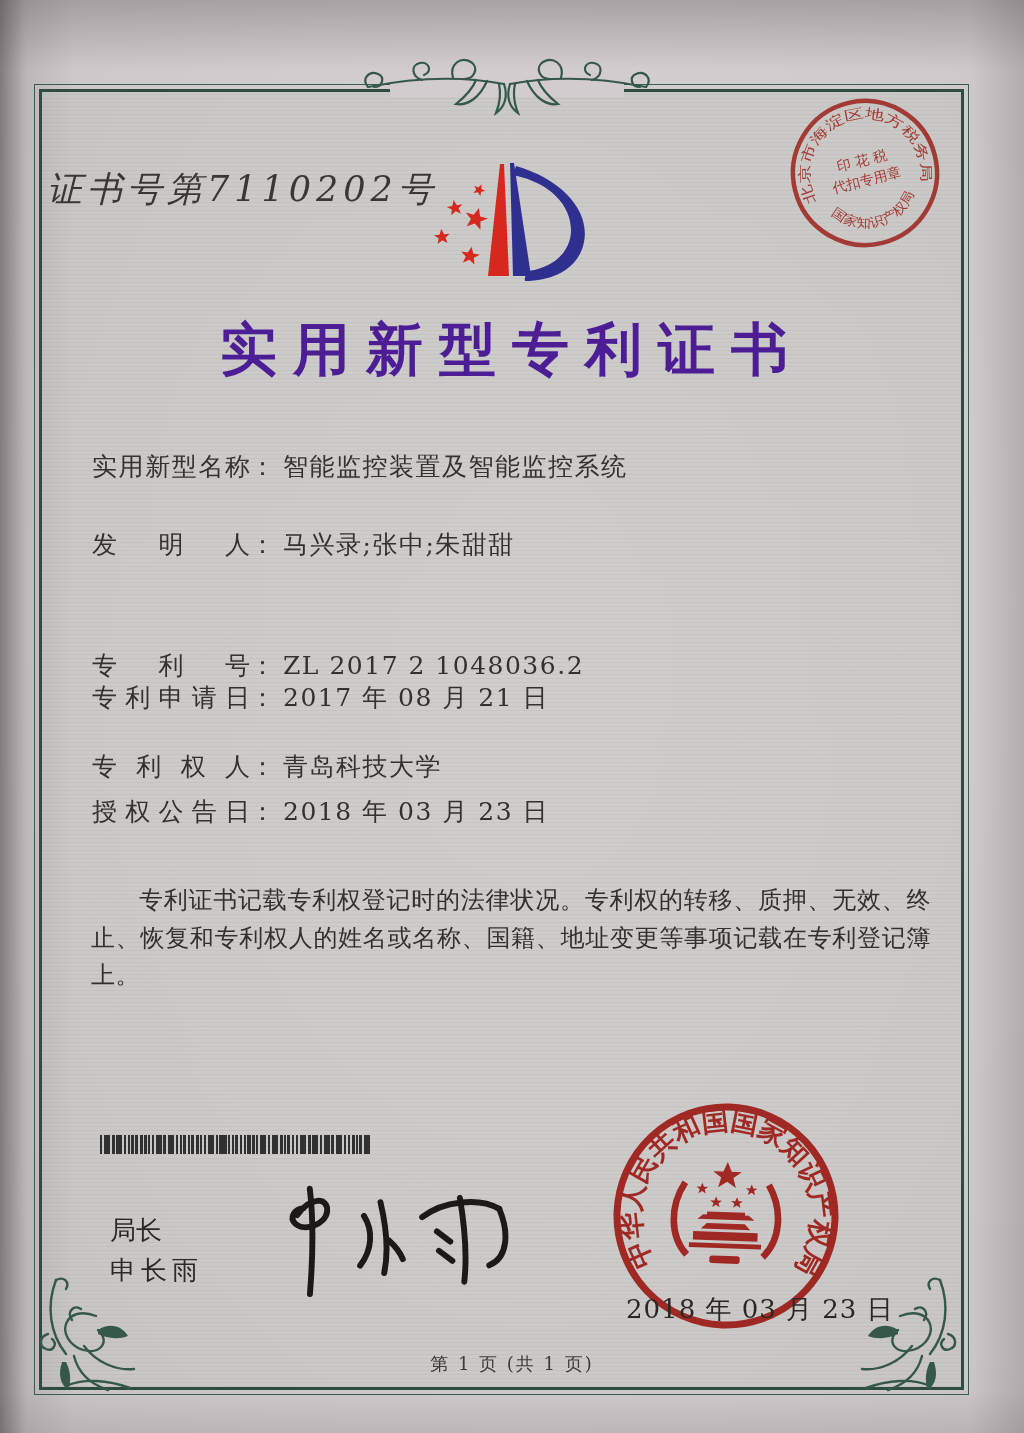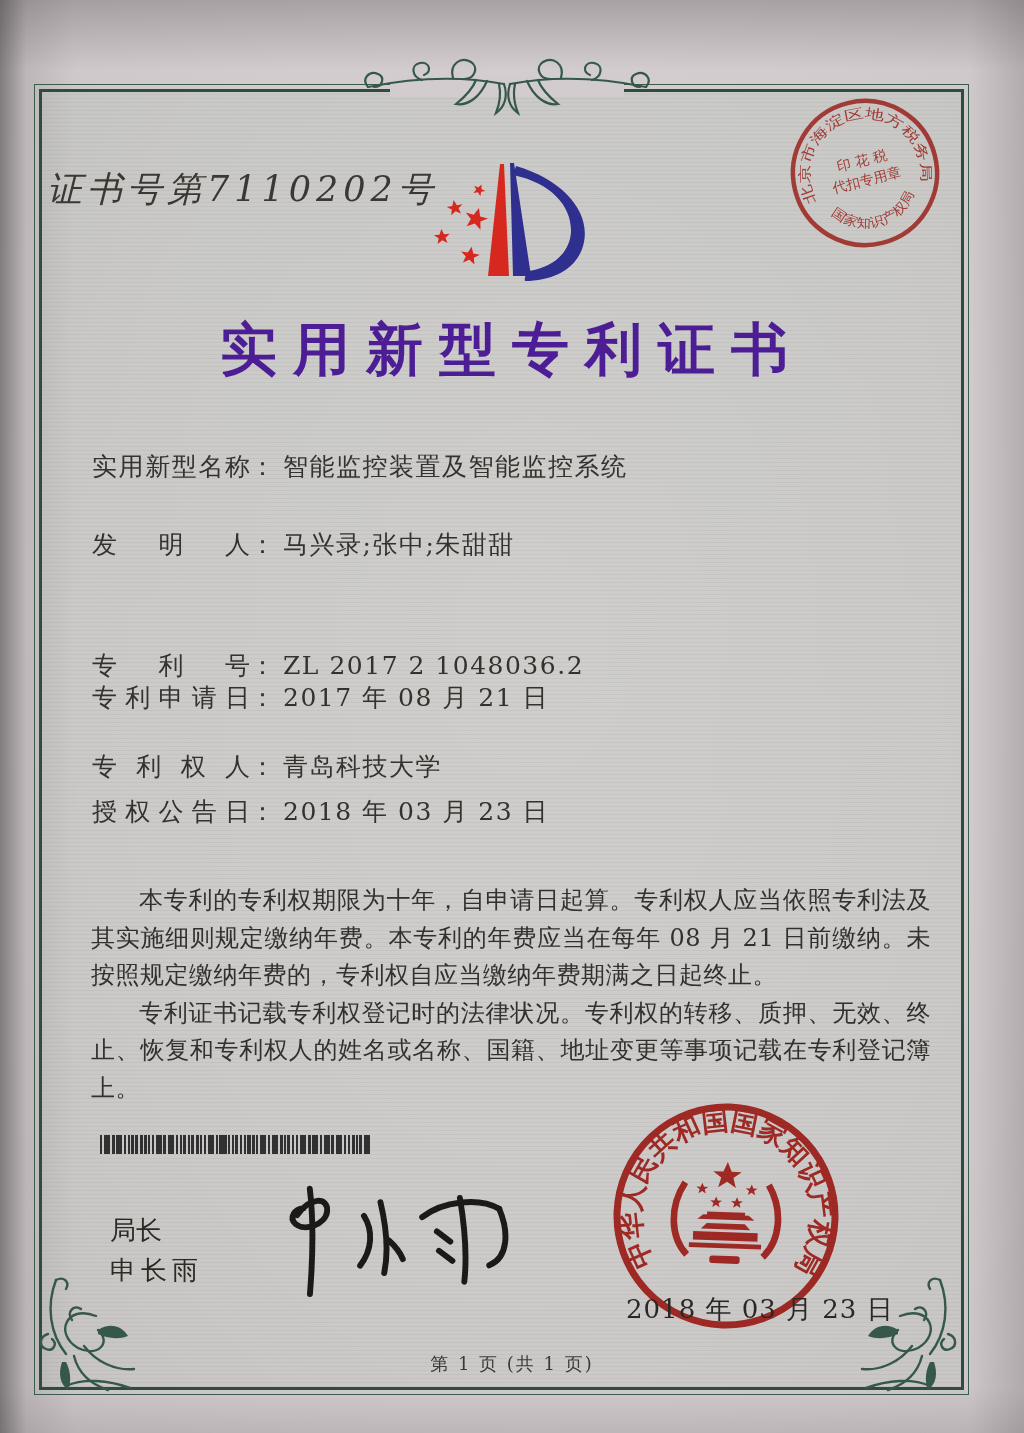--- a/index.html
+++ b/index.html
@@ -209,21 +209,20 @@
   </div>
   <div class="field">
     <span class="flabel">专利权人</span><span class="fcolon">：</span><span class="fvalue">青岛科技大学</span>
   </div>
   <div class="field">
     <span class="flabel">授权公告日</span><span class="fcolon">：</span><span class="fvalue">2018 年 03 月 23 日</span>
   </div>
 </div>
 
 <div class="bodytext">
-  <p>本专利的专利权期限为十年，自申请日起算。专利权人应当依照专利法及其实施细则规定缴纳年费。本专利的年费应当在每年 08 月 21 日前缴纳。未按照规定缴纳年费的，专利权自应当缴纳年费期满之日起终止。</p>
   <p>专利证书记载专利权登记时的法律状况。专利权的转移、质押、无效、终止、恢复和专利权人的姓名或名称、国籍、地址变更等事项记载在专利登记簿上。</p>
 </div>
 
 <div class="barcode"></div>
 
 <div class="sigblock">
   <div>局长</div>
   <div class="name">申长雨</div>
 </div>
 

